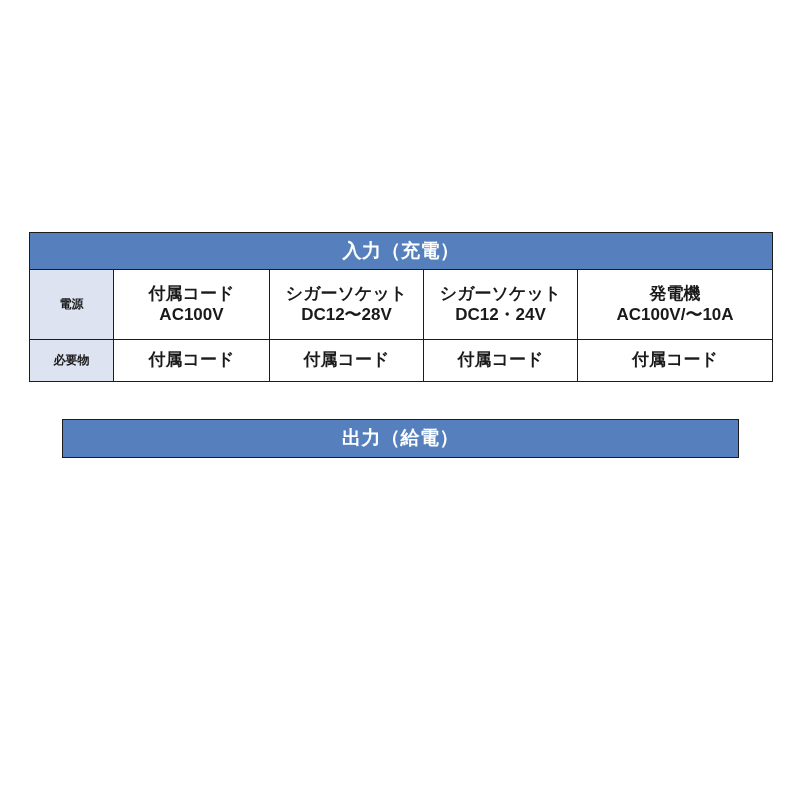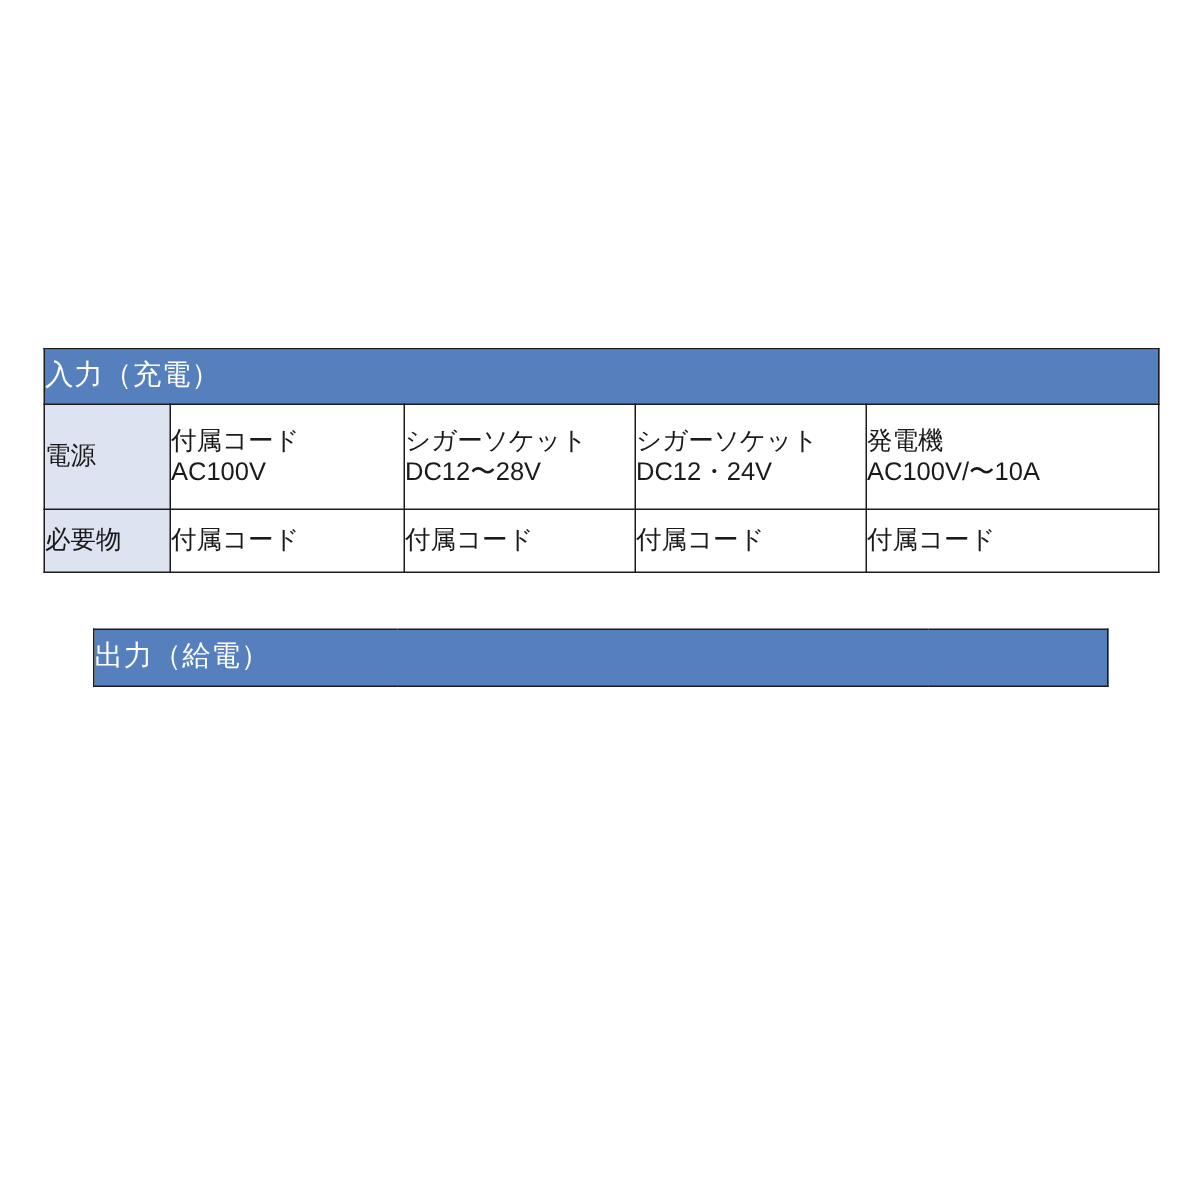--- a/index.html
+++ b/index.html
@@ -21,37 +21,37 @@
     position: absolute;
     border-collapse: collapse;
     table-layout: fixed;
     background: #ffffff;
   }
 
   .spec-table td,
   .spec-table th {
     border: 1.6px solid #1c1c1c;
     padding: 0;
-    text-align: left;
+    text-align: center;
     vertical-align: middle;
-    font-weight: normal;
+    font-weight: bold;
     line-height: 1.18;
     background: #ffffff;
   }
 
   .title-cell {
     background: #5580bd !important;
     color: #ffffff;
     font-size: 19px;
     letter-spacing: 0.5px;
   }
 
   .label-cell {
     background: #dee3f1 !important;
-    font-size: 17px;
+    font-size: 12px;
   }
 
   .data-cell {
     font-size: 17px;
   }
 
   .cell-line {
     display: block;
     white-space: nowrap;
   }

